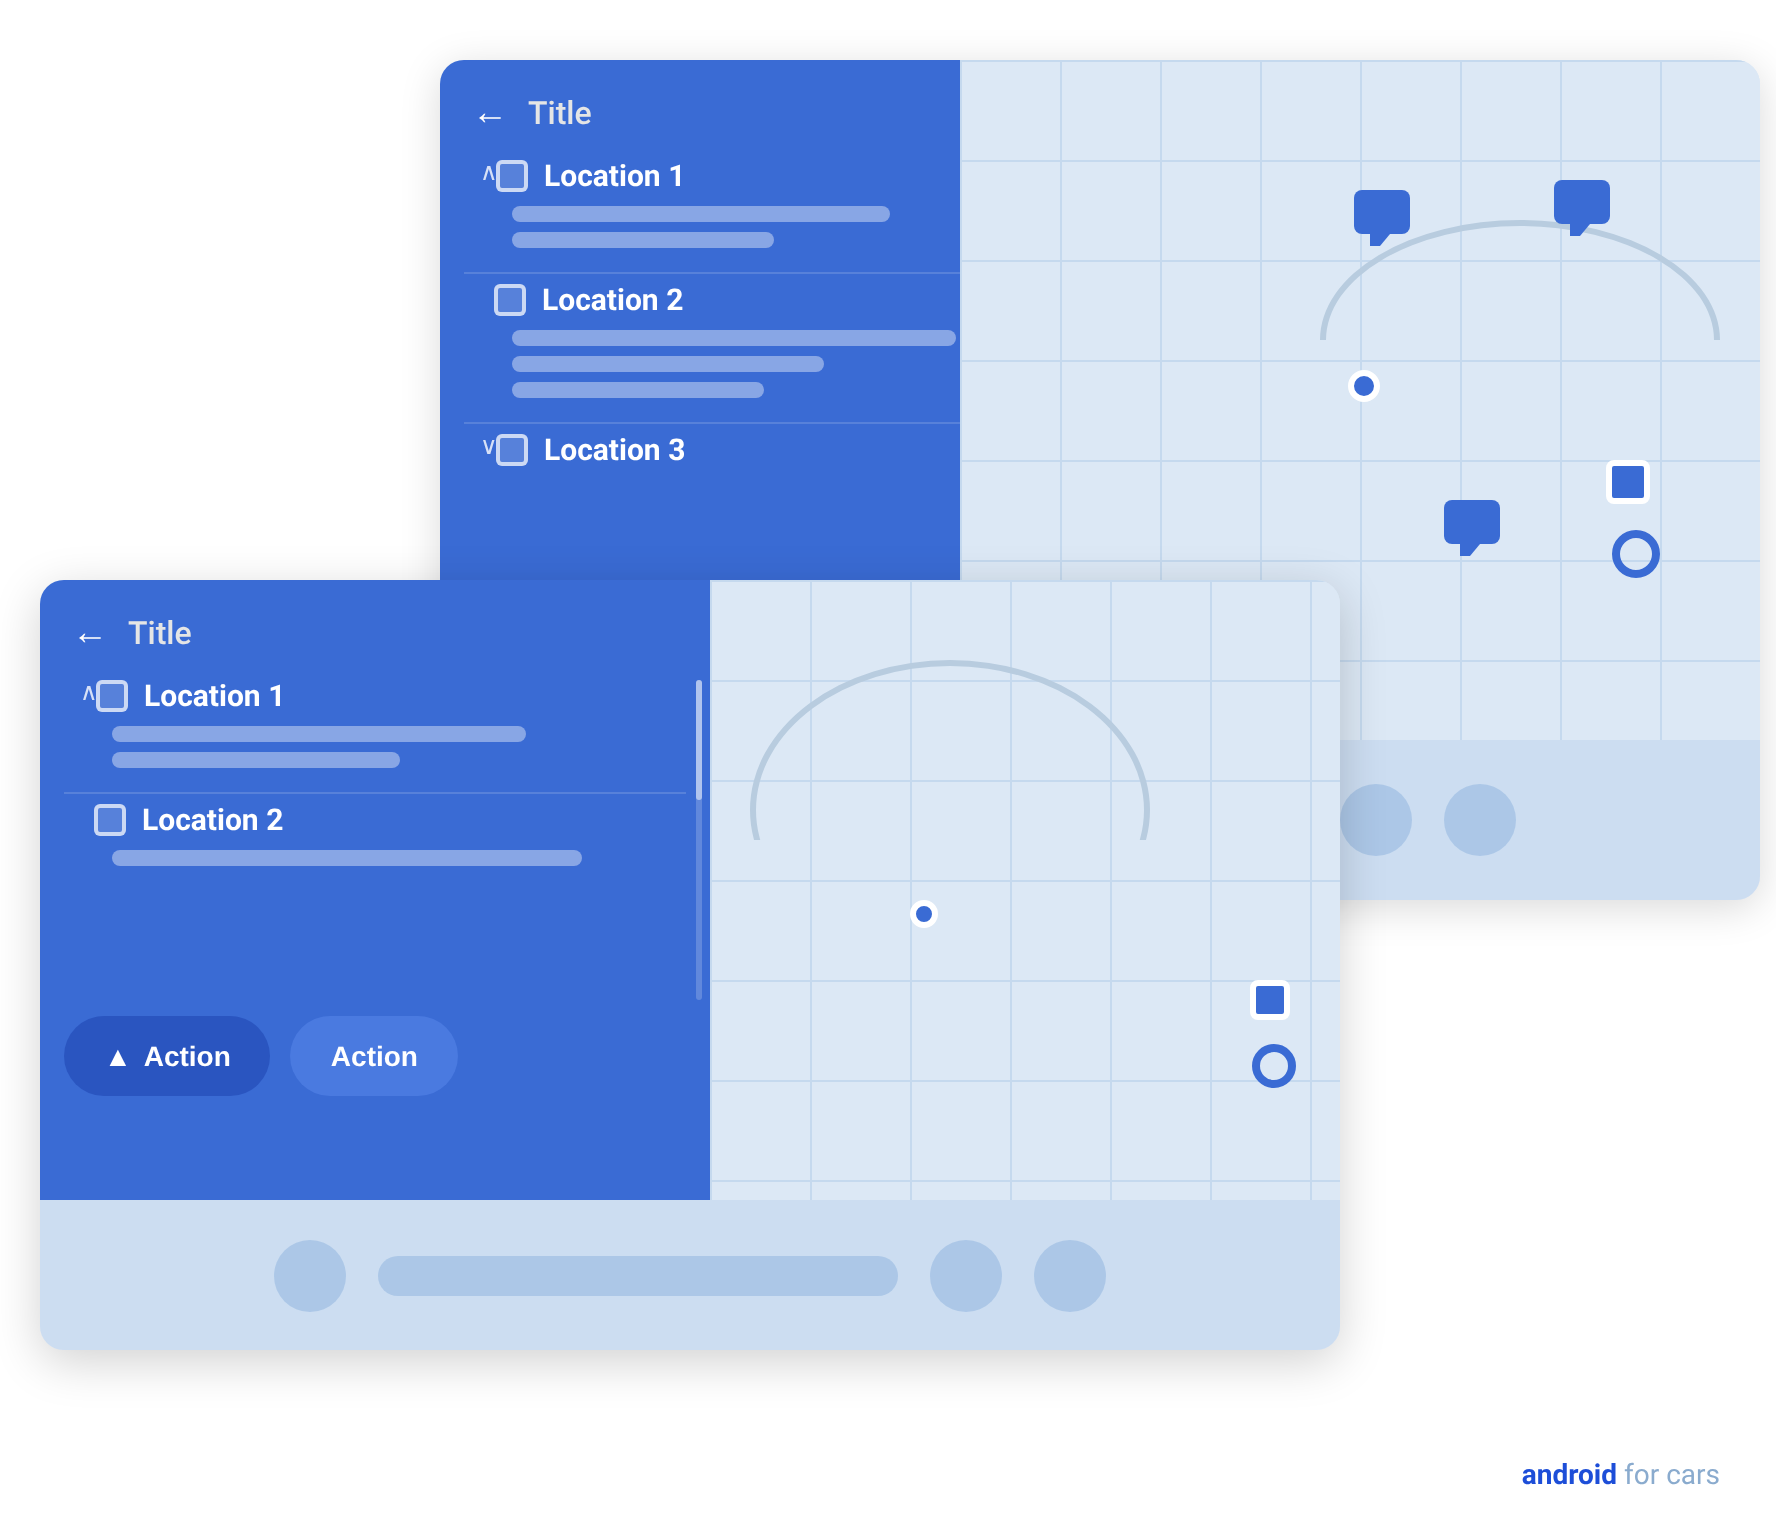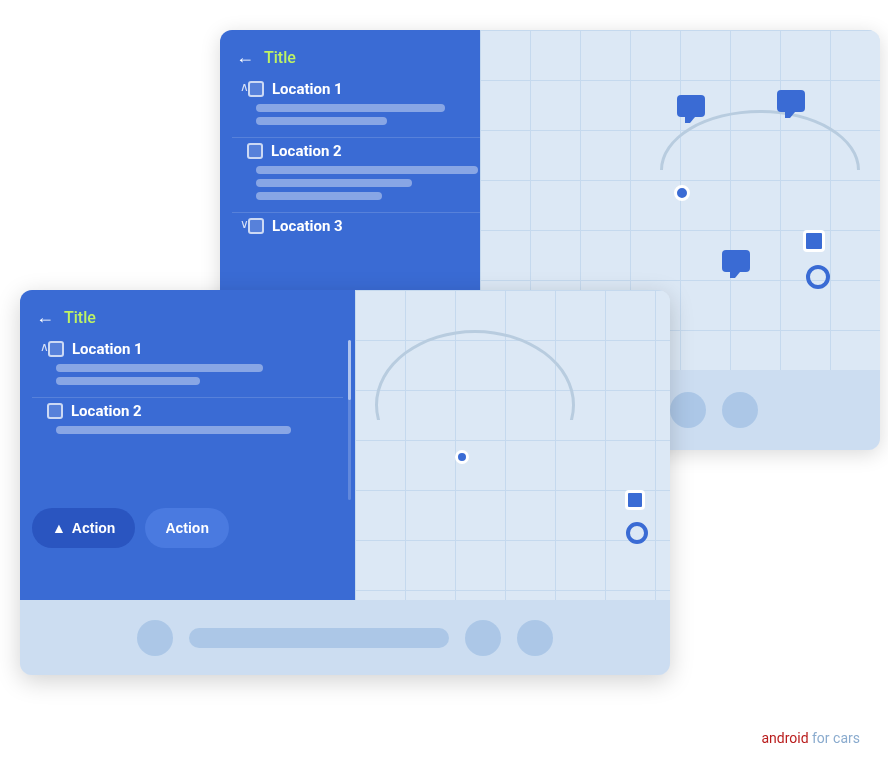--- a/index.html
+++ b/index.html
@@ -59,21 +59,21 @@
       display: flex;
       align-items: center;
       padding: 16px 16px 12px;
       gap: 10px;
     }
     .panel-header .back-arrow {
       color: #fff;
       font-size: 18px;
     }
     .panel-header .title {
-      color: #bef264;
+      color: #e5e5e5;
       font-size: 16px;
       font-weight: 500;
     }
 
     .list-items {
       padding: 0 12px;
     }
     .list-item {
       margin-bottom: 12px;
     }
@@ -349,22 +349,22 @@
 
     
     .branding {
       position: absolute;
       bottom: 18px;
       right: 28px;
       font-size: 14px;
       color: #8aabce;
     }
     .branding strong {
-      font-weight: 400;
-      color: #b91c1c;
+      font-weight: 700;
+      color: #1d4ed8;
     }
 
     
     .list-divider {
       height: 1px;
       background: rgba(255,255,255,0.15);
       margin: 4px 0;
     }
   </style>
 </head>

